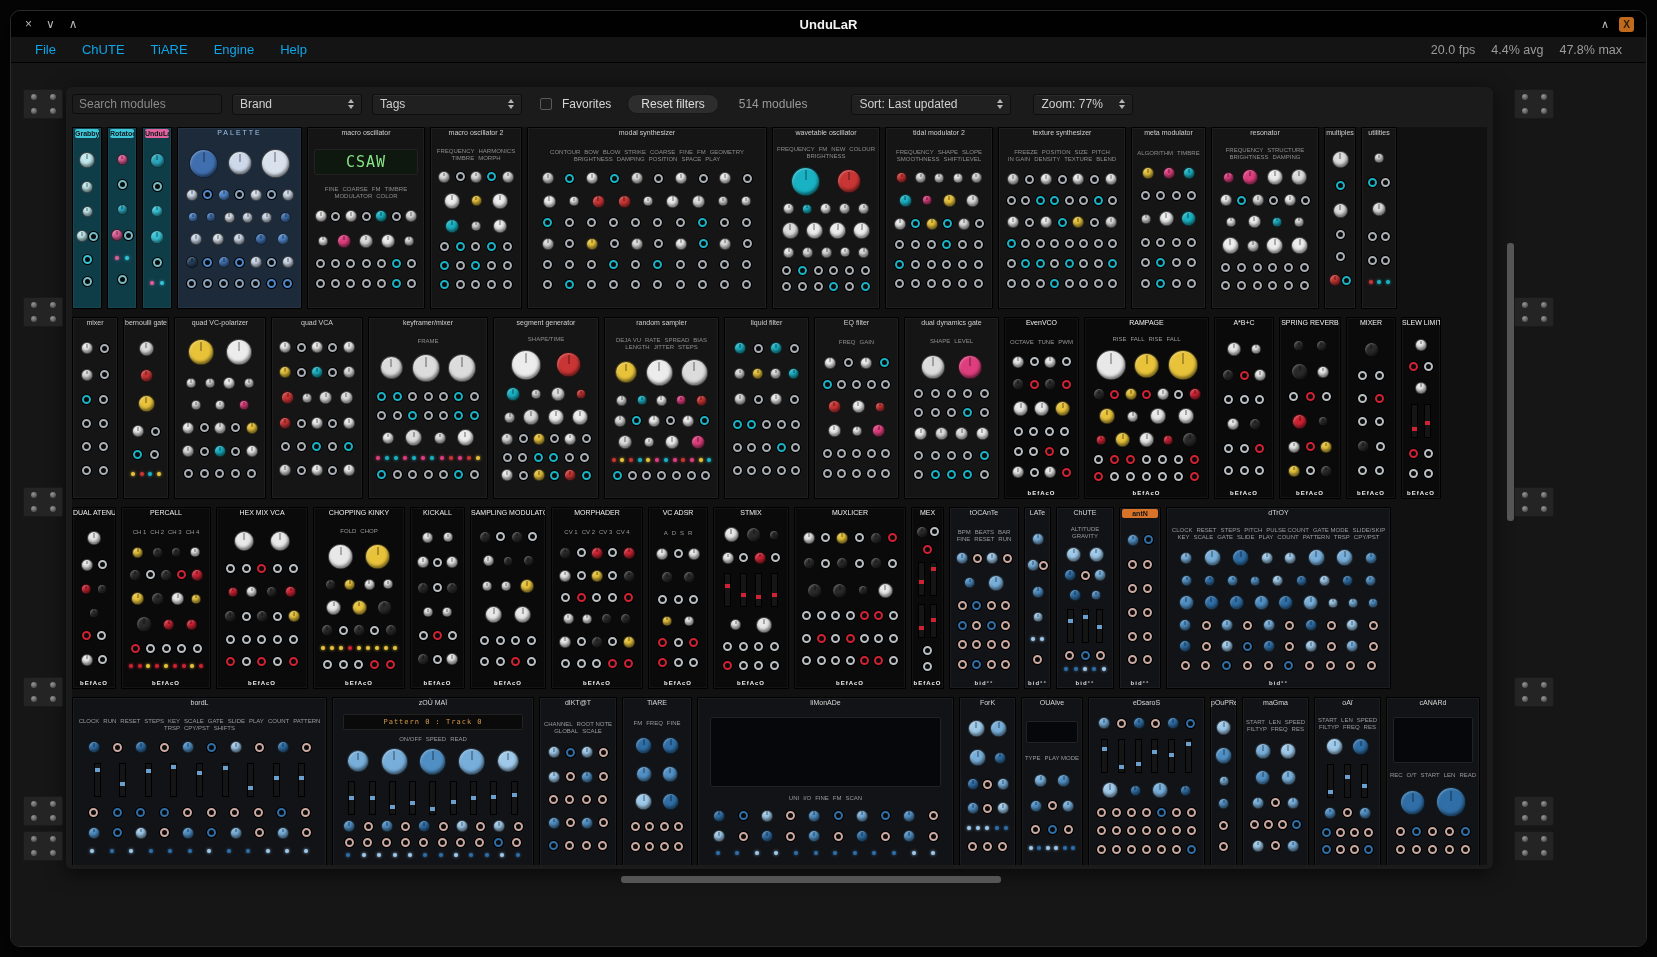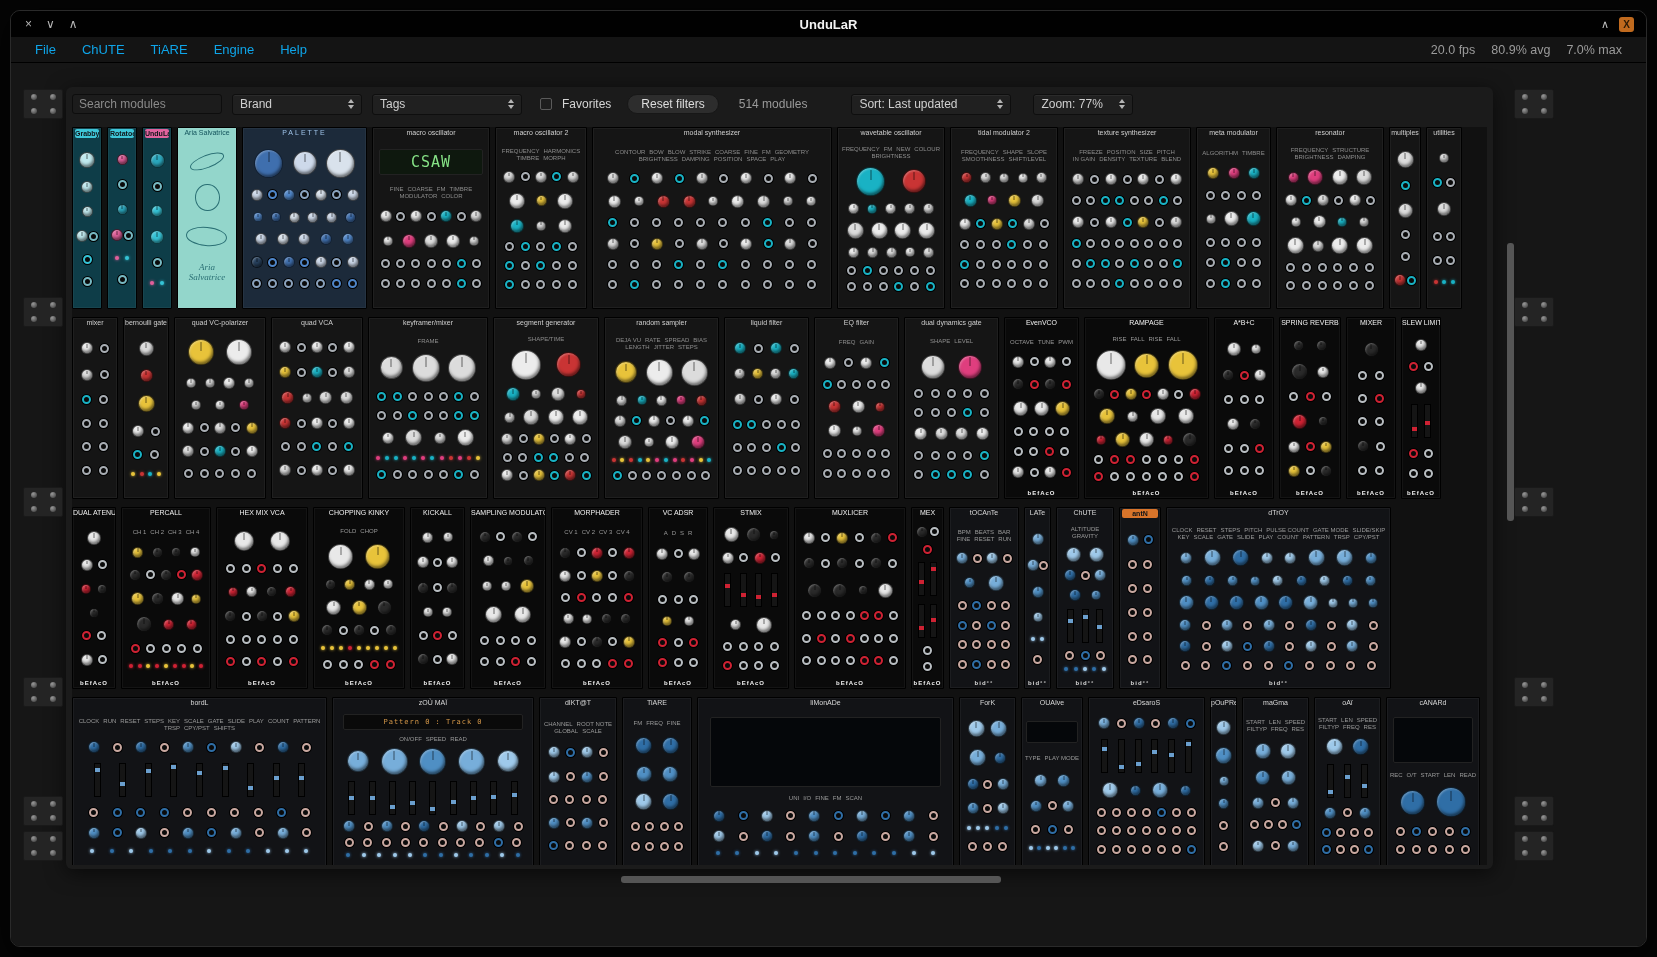--- a/index.html
+++ b/index.html
@@ -75,22 +75,22 @@
     </div>
 
     <div class="menubar">
       <span class="menu-item">File</span>
       <span class="menu-item">ChUTE</span>
       <span class="menu-item">TiARE</span>
       <span class="menu-item">Engine</span>
       <span class="menu-item">Help</span>
       <div class="stats">
         <span>20.0 fps</span>
-        <span>80.9% avg</span>
-        <span>7.0% max</span>
+        <span>4.4% avg</span>
+        <span>47.8% max</span>
       </div>
     </div>
 
     <div class="rackarea">
       <div class="panel">
         <div class="toolbar">
           <input class="search" placeholder="Search modules" style="">
           <div class="select w130">
             <span>Brand</span>
             <span class="updown">
@@ -197,32 +197,20 @@
                   <div class="m-row">
                     <div class="port" style="border: 2px solid rgb(119, 185, 194);"></div>
                   </div>
                   <div class="m-row">
                     <div class="led" style="background: rgb(224, 95, 154); box-shadow: rgb(224, 95, 154) 0px 0px 3px;"></div>
                     <div class="led" style="background: rgb(53, 195, 214); box-shadow: rgb(53, 195, 214) 0px 0px 3px;"></div>
                   </div>
                 </div>
                 <div class="m-footer" style="color: rgb(216, 244, 242);"></div>
               </div>
-              <div class="module" style="width: 60px; background: rgb(147, 214, 203);">
-                <div class="m-title" style="color: rgb(19, 83, 92);">Aria Salvatrice</div>
-                <div class="m-body">
-                  <div class="m-sketch">
-                    <div class="sketch-ellipse" style="width: 35.7847px; height: 12.7382px; border-color: rgb(42, 111, 116); transform: rotate(-21deg);"></div>
-                    <div class="sketch-ellipse" style="width: 24.5762px; height: 26.783px; border-color: rgb(42, 111, 116); transform: rotate(-1deg);"></div>
-                    <div class="sketch-ellipse" style="width: 41.3951px; height: 18.6289px; border-color: rgb(42, 111, 116); transform: rotate(5deg);"></div>
-                    <div class="sig" style="color: rgb(42, 111, 116);">Aria Salvatrice</div>
-                  </div>
-                </div>
-                <div class="m-footer" style="color: rgb(19, 83, 92);"></div>
-              </div>
               <div class="module" style="width: 125px; background: rgb(28, 42, 58);">
                 <div class="m-title" style="color: rgb(159, 195, 232); letter-spacing: 2px;">PALETTE</div>
                 <div class="m-body">
                   <div class="m-row">
                     <div class="knob" style="height: 29px; width: 29px; background: rgb(63, 111, 174);"></div>
                     <div class="knob" style="height: 24px; width: 24px; background: rgb(205, 217, 234);"></div>
                     <div class="knob" style="height: 29px; width: 29px; background: rgb(217, 226, 236);"></div>
                   </div>
                   <div class="m-row">
                     <div class="knob" style="height: 12px; width: 12px; background: rgb(205, 217, 234);"></div>

